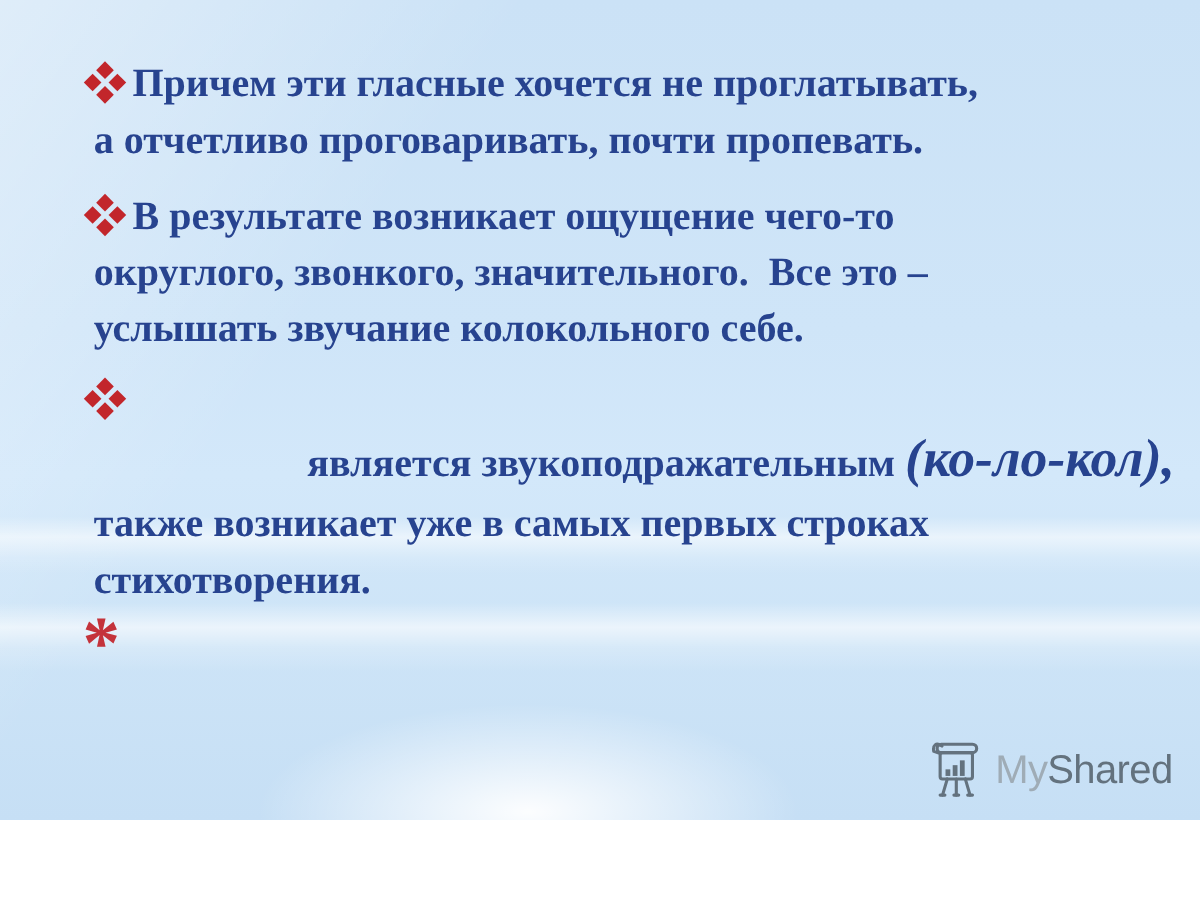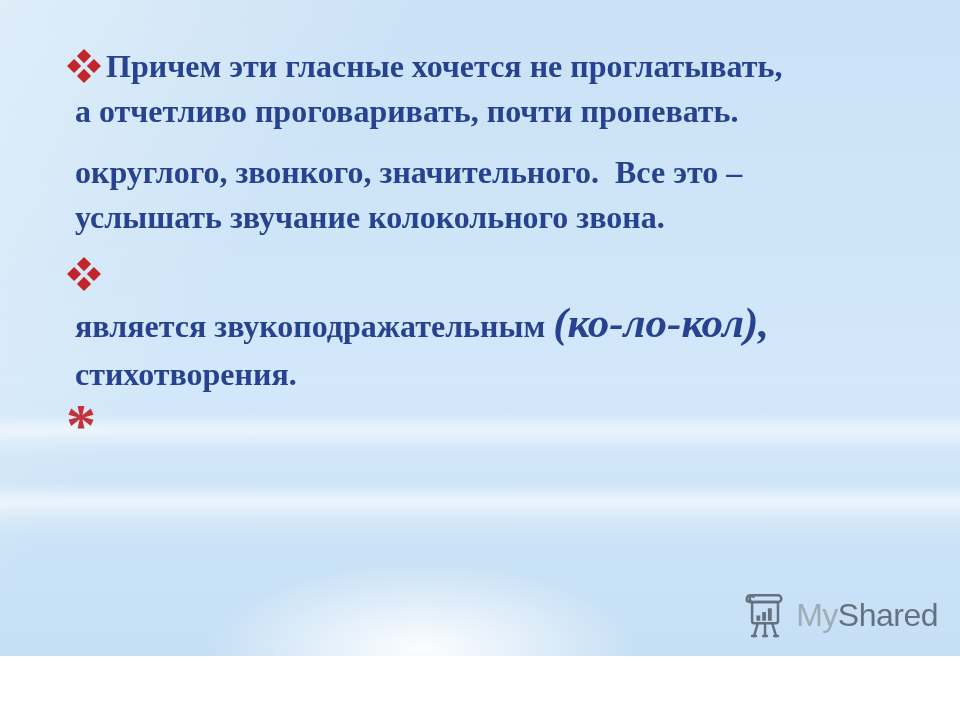--- a/index.html
+++ b/index.html
@@ -15,21 +15,21 @@
       linear-gradient(180deg, #cbe2f6 0%, #cfe5f8 40%, #d3e8fa 58%, #cde4f7 78%, #c6dff5 100%);
   }
 
   .content{position:absolute;left:40px;top:44px;right:20px;}
 
   .para{margin:0 0 16px 32px;color:#27438f;font-weight:bold;font-size:32px;}
   .para.p2{margin-bottom:12px;}
   .para.p3{margin-bottom:10px;}
   .line{line-height:45px;white-space:pre;}
   .line.cont{padding-left:3px;}
-  .line.has-em{margin:3px 0 3px;}
+  .line.has-em{margin:3px 0 3px;text-align:right;}
   .em{font-size:43px;font-style:italic;}
 
   .qbullet{display:inline-block;width:24px;height:24px;margin:0 10px 0 0;position:relative;
            transform:rotate(45deg);top:1px;}
   .qbullet i{position:absolute;width:10px;height:10px;background:#c2262b;}
   .qbullet i:nth-child(1){top:0;left:0;}
   .qbullet i:nth-child(2){top:0;right:0;}
   .qbullet i:nth-child(3){bottom:0;left:0;}
   .qbullet i:nth-child(4){bottom:0;right:0;}
 
@@ -45,27 +45,29 @@
 
 <div class="slide">
   <div class="content">
 
     <div class="para p1">
       <div class="line"><span class="qbullet"><i></i><i></i><i></i><i></i></span><span>Причем эти гласные хочется не проглатывать,</span></div>
       <div class="line cont"><span>а отчетливо проговаривать, почти пропевать.</span></div>
     </div>
 
     <div class="para p2">
+      <div class="line"><span class="qbullet"><i></i><i></i><i></i><i></i></span><span>В результате возникает ощущение чего-то</span></div>
       <div class="line cont"><span>округлого, звонкого, значительного.  Все это –</span></div>
-      <div class="line cont"><span>услышать звучание колокольного звона.</span></div>
+      <div class="line cont"><span>услышать звучание колокольного себе.</span></div>
     </div>
 
     <div class="para p3">
       <div class="line"><span class="qbullet"><i></i><i></i><i></i><i></i></span></div>
       <div class="line cont has-em"><span>является звукоподражательным </span><span class="em">(ко-ло-кол),</span></div>
+      <div class="line cont"><span>также возникает уже в самых первых строках</span></div>
       <div class="line cont"><span>стихотворения.</span></div>
     </div>
 
     <div class="footnote">*</div>
   </div>
 
   <div class="watermark">
     <svg width="46" height="50" viewBox="0 0 48 52">
       <g fill="none" stroke="#4e5a64" stroke-width="2.6" stroke-linecap="round" stroke-linejoin="round">
         <path d="M11 7 C 6 3.5 3.2 6.5 4.2 11.5 L 9 13"></path>

